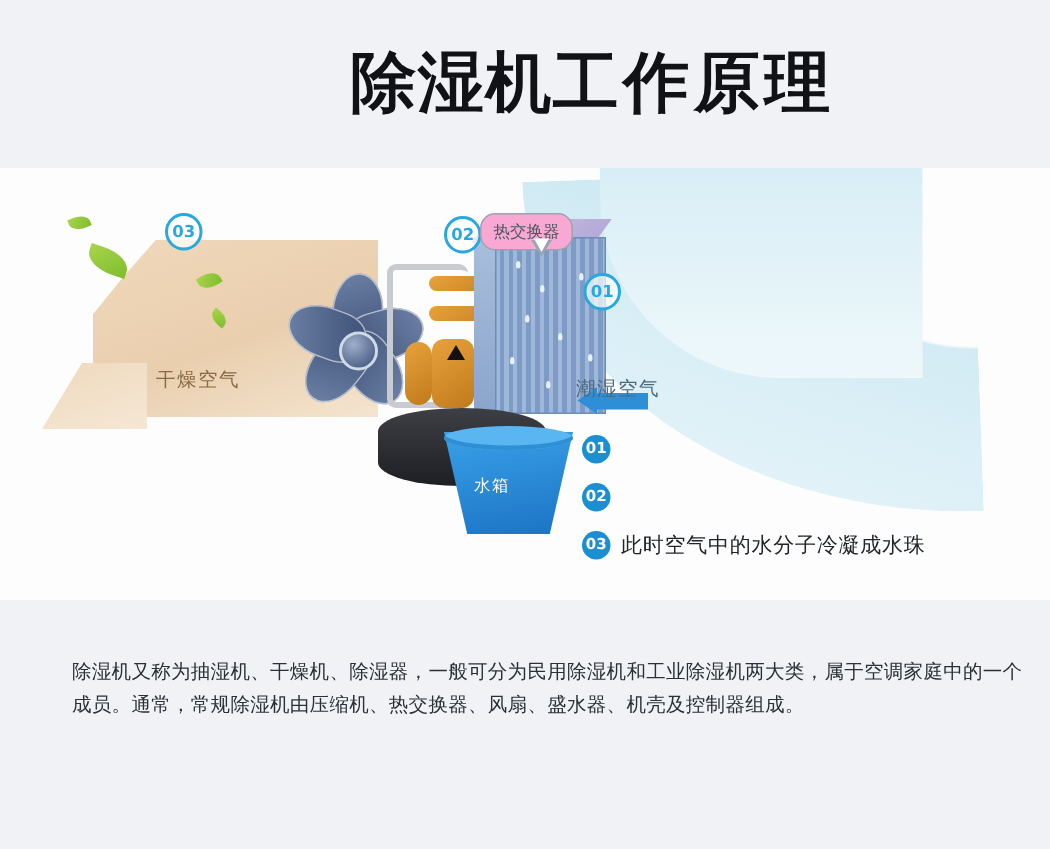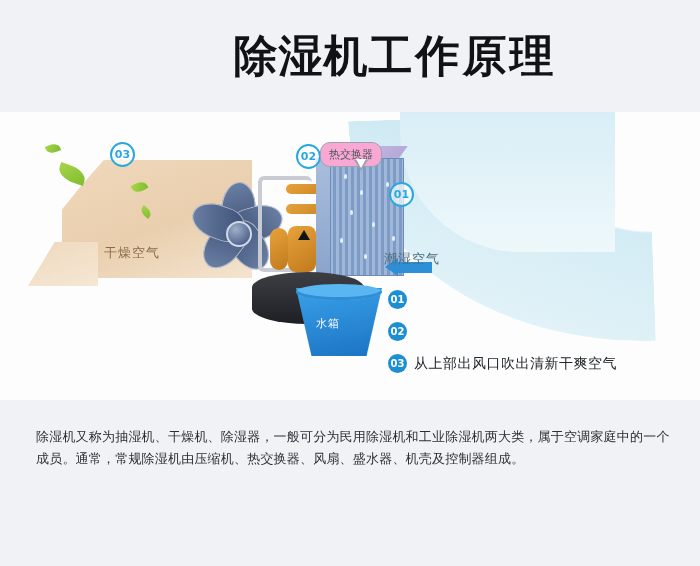--- a/index.html
+++ b/index.html
@@ -348,21 +348,21 @@
   .overlay .l2 { display: block; }
 
   
   .desc {
     position: absolute;
     left: 0; top: 400px;
     width: 700px; height: 166px;
     background: #f1f2f6;
   }
   .desc p {
-    margin: 4px;
+    margin: 16px;
     padding: 0;
     color: #2b2f36;
     font-size: 13px;
     line-height: 22px;
     letter-spacing: .2px;
   }
   .desc .p1 {
     position: absolute;
     left: 32px; top: 22px;
     width: 640px;
@@ -450,21 +450,21 @@
 
     <div class="steps">
       <div class="step">
         <span class="num">01</span>
       </div>
       <div class="step">
         <span class="num">02</span>
       </div>
       <div class="step">
         <span class="num">03</span>
-        <span class="txt">从上部出风口吹出清新干爽空气</span>
+        <span class="txt">此时空气中的水分子冷凝成水珠</span>
       </div>
     </div>
 
   </div>
 
 
 </div>
 
 <div class="desc">
   <p class="p1">除湿机又称为抽湿机、干燥机、除湿器，一般可分为民用除湿机和工业除湿机两大类，属于空调家庭中的一个成员。通常，常规除湿机由压缩机、热交换器、风扇、盛水器、机壳及控制器组成。</p>

